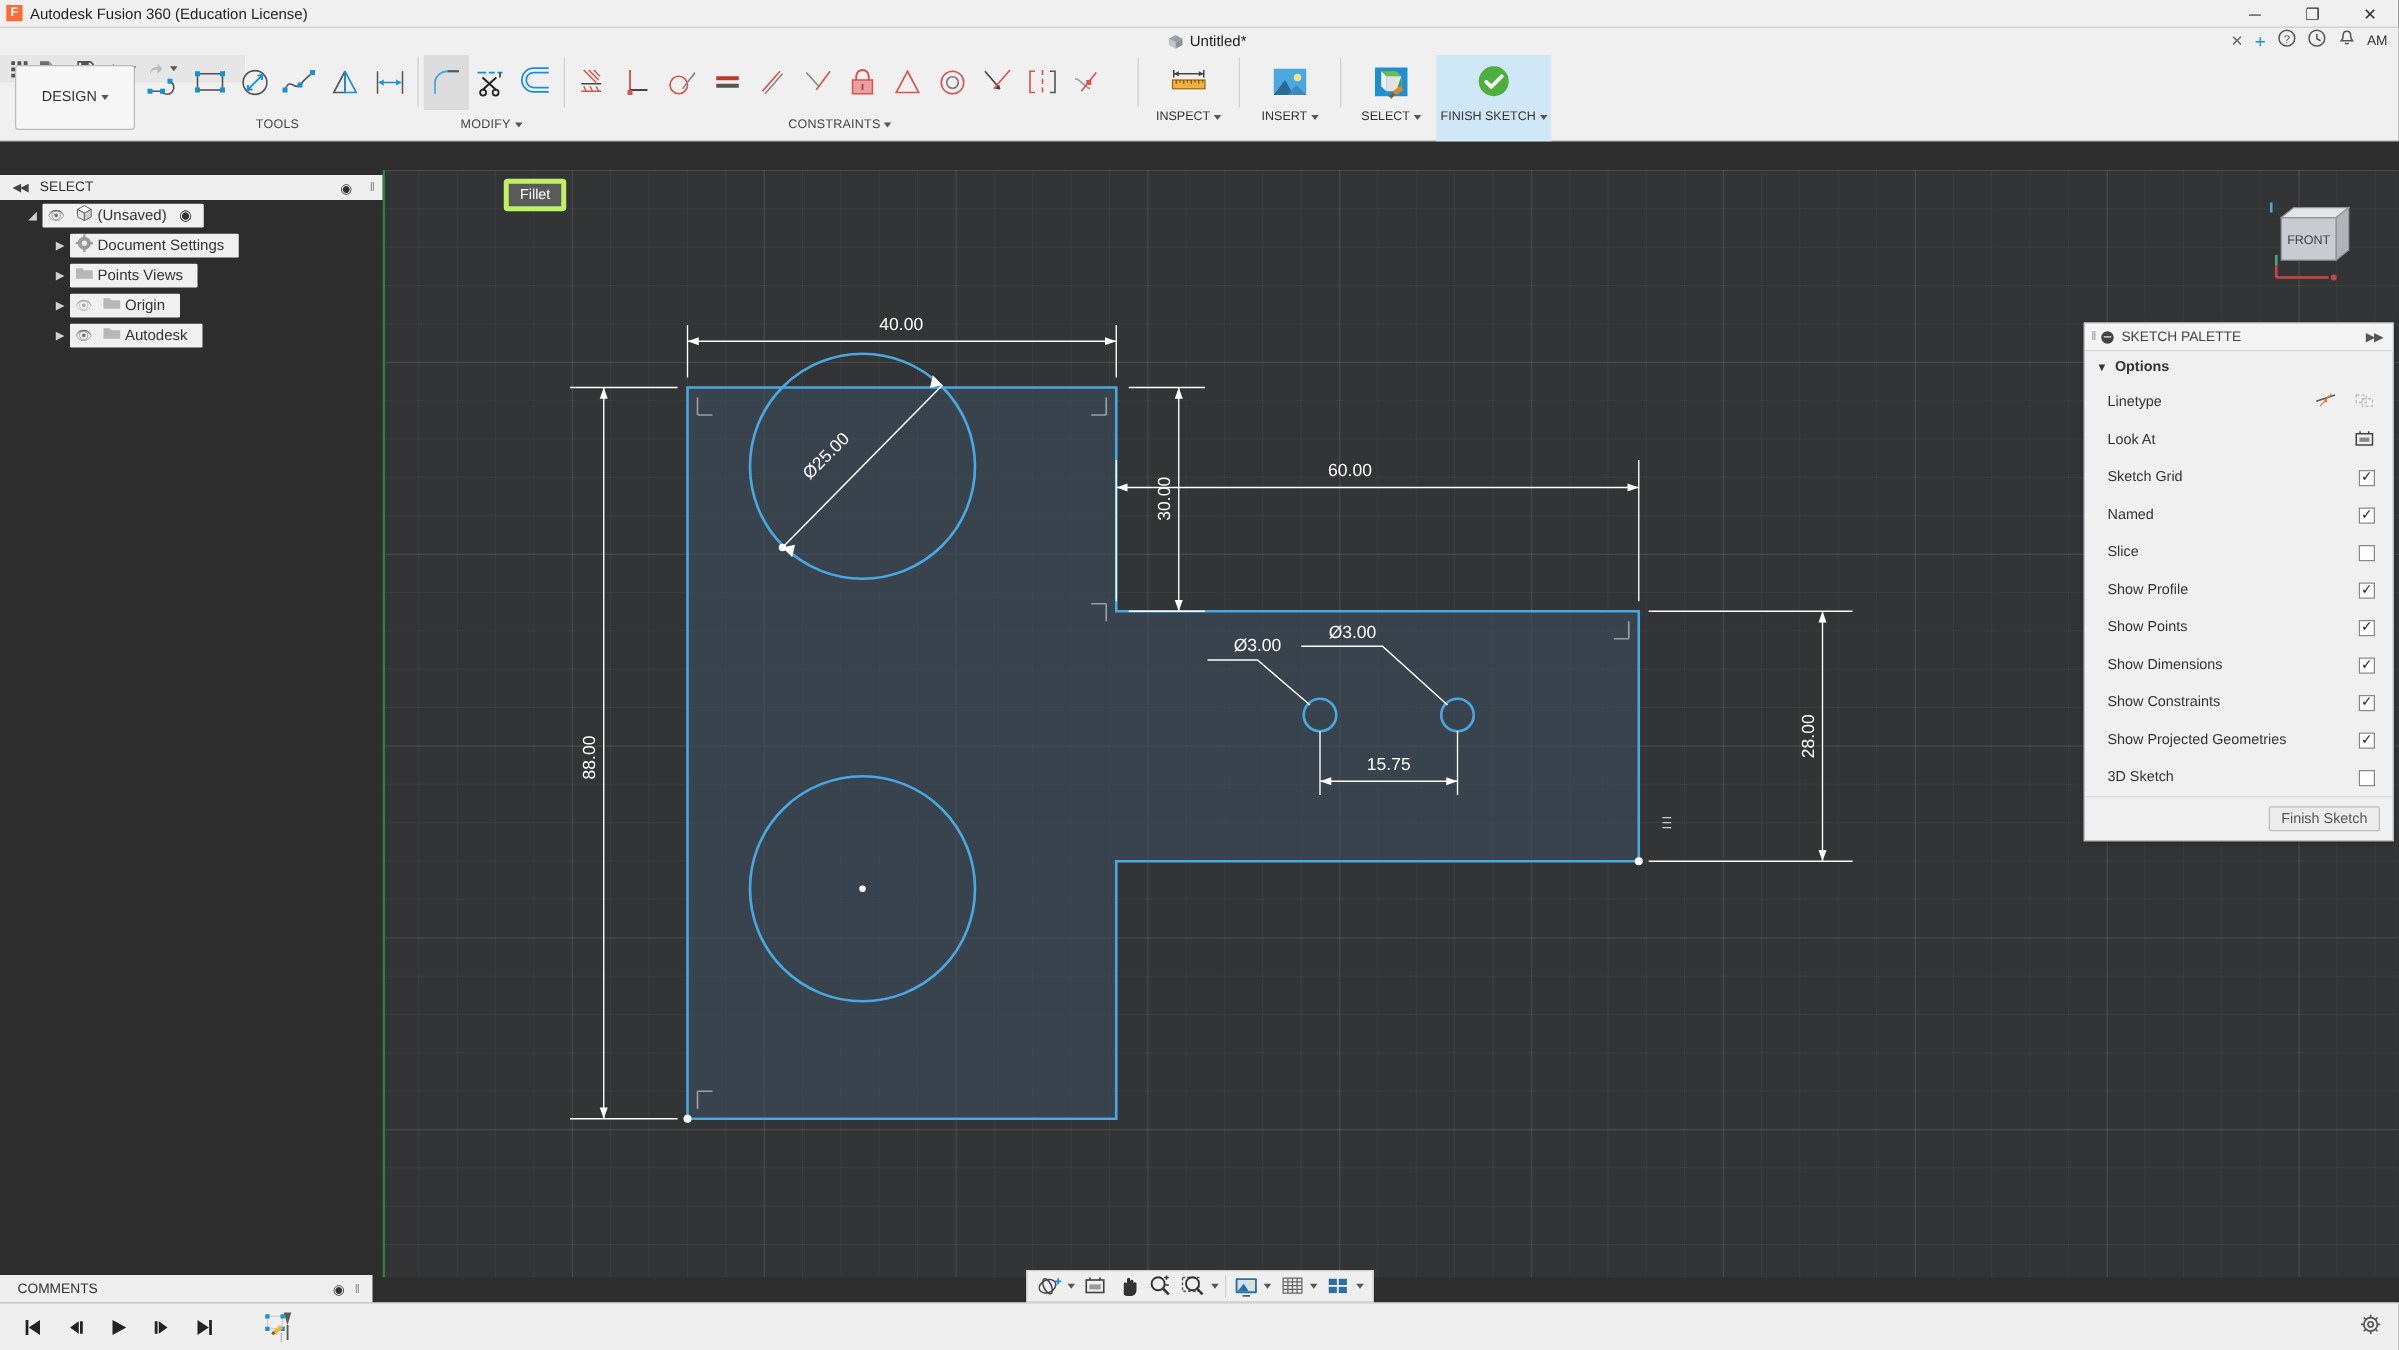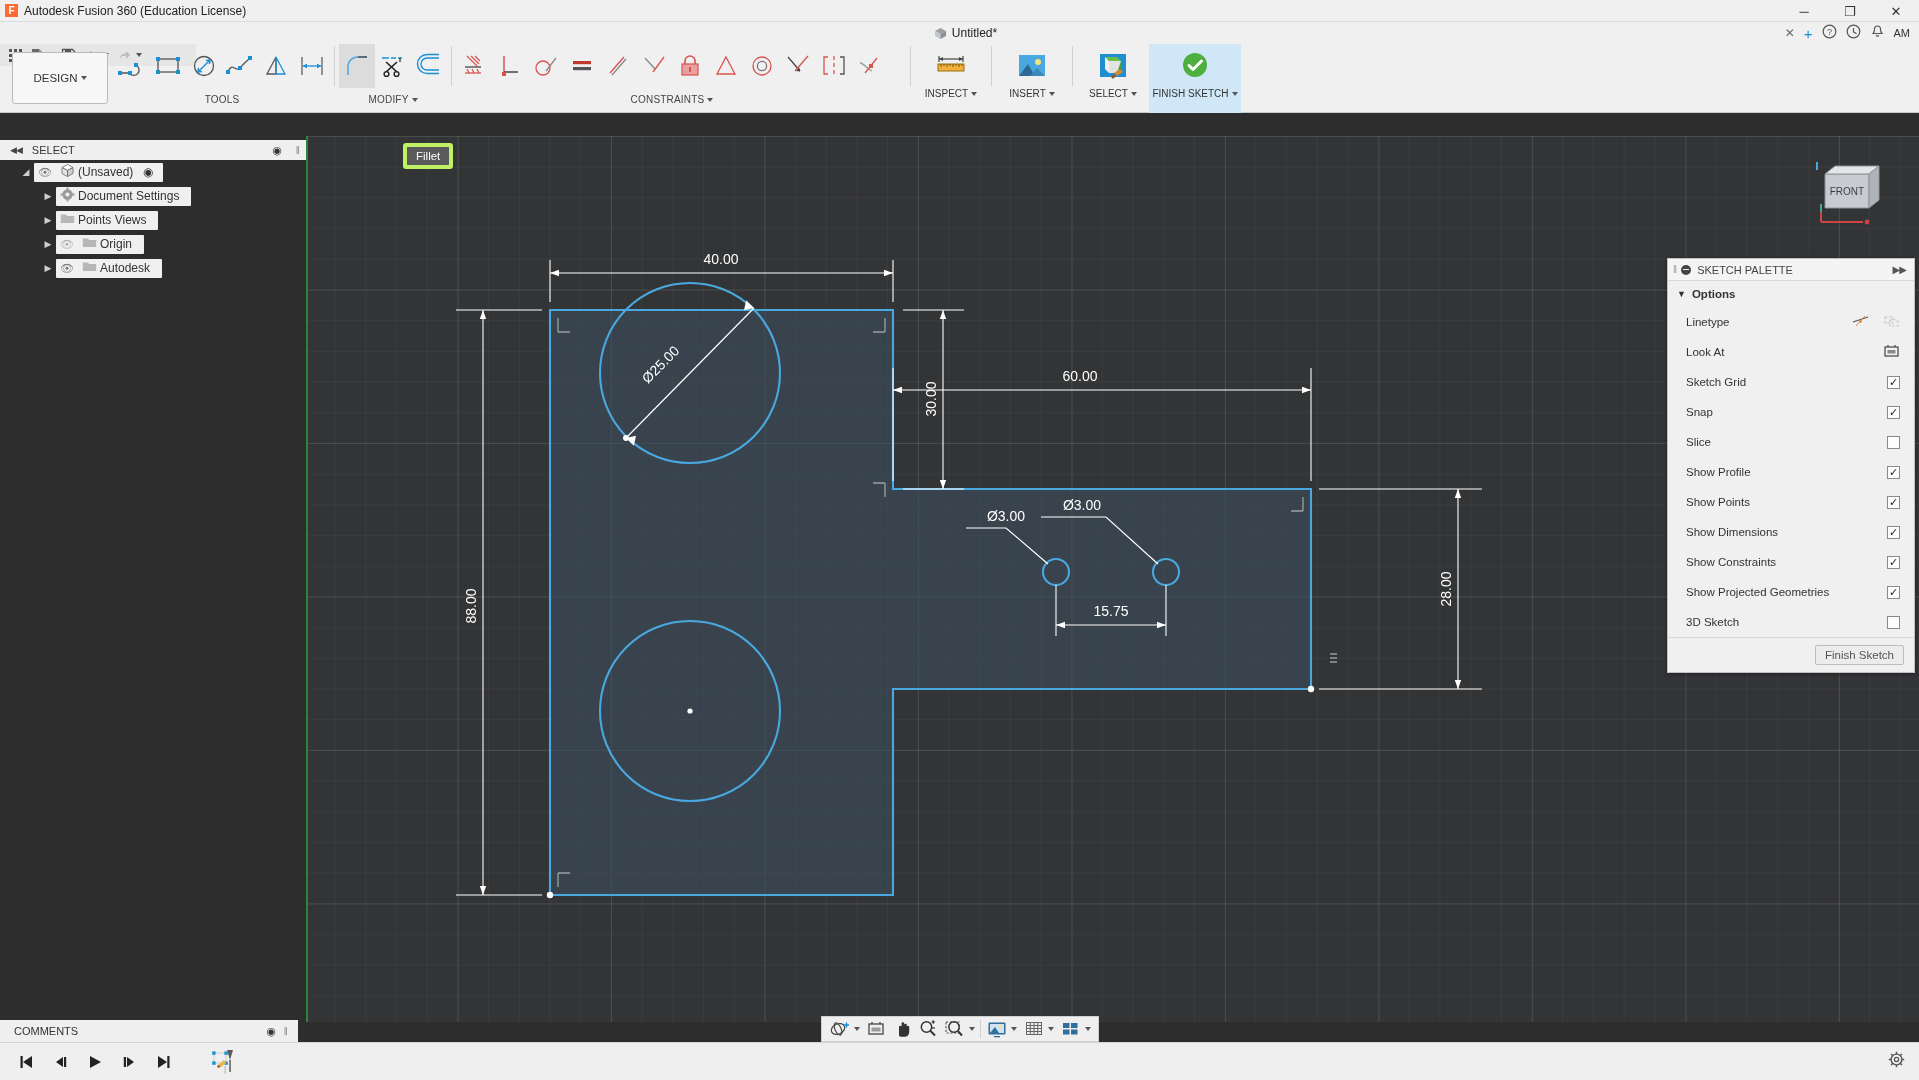--- a/index.html
+++ b/index.html
@@ -740,21 +740,21 @@
   </div>
 
   <div class="pal-row">
     <span class="rl">Sketch Grid</span>
     <span class="rr">
         <span class="chk on"></span>
       </span>
   </div>
 
   <div class="pal-row">
-    <span class="rl">Snap</span>
+    <span class="rl">Named</span>
     <span class="rr">
         <span class="chk on"></span>
       </span>
   </div>
 
   <div class="pal-row">
     <span class="rl">Slice</span>
     <span class="rr">
         <span class="chk"></span>
       </span>

